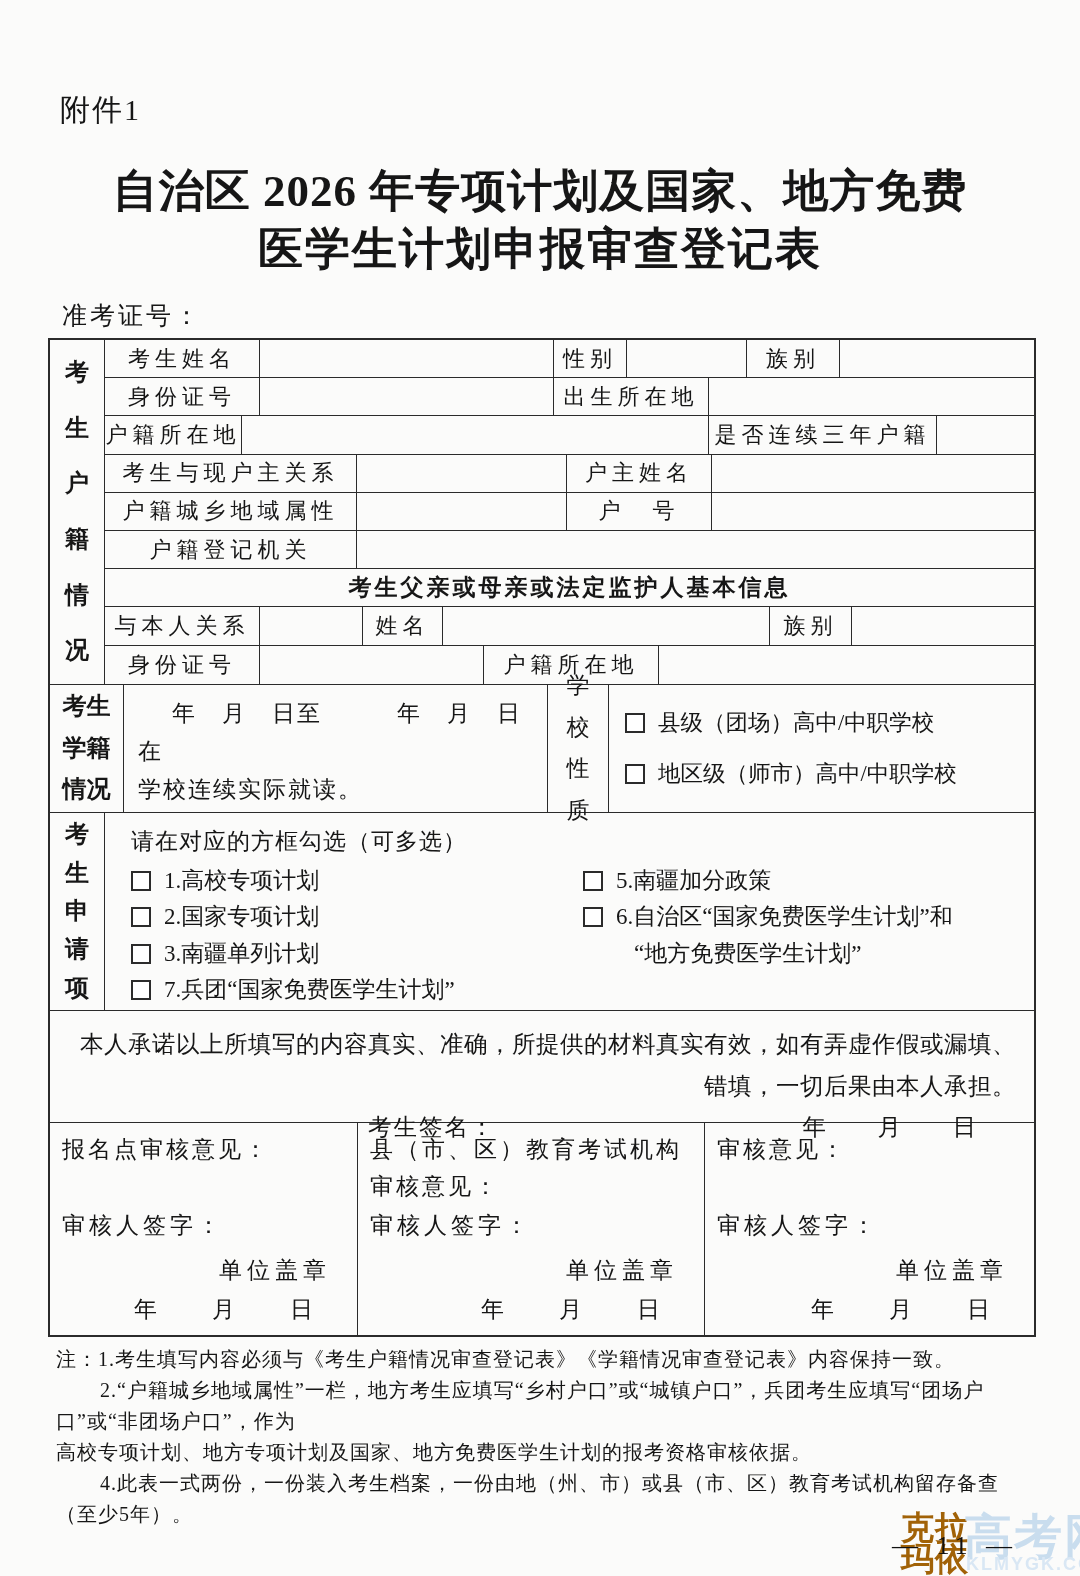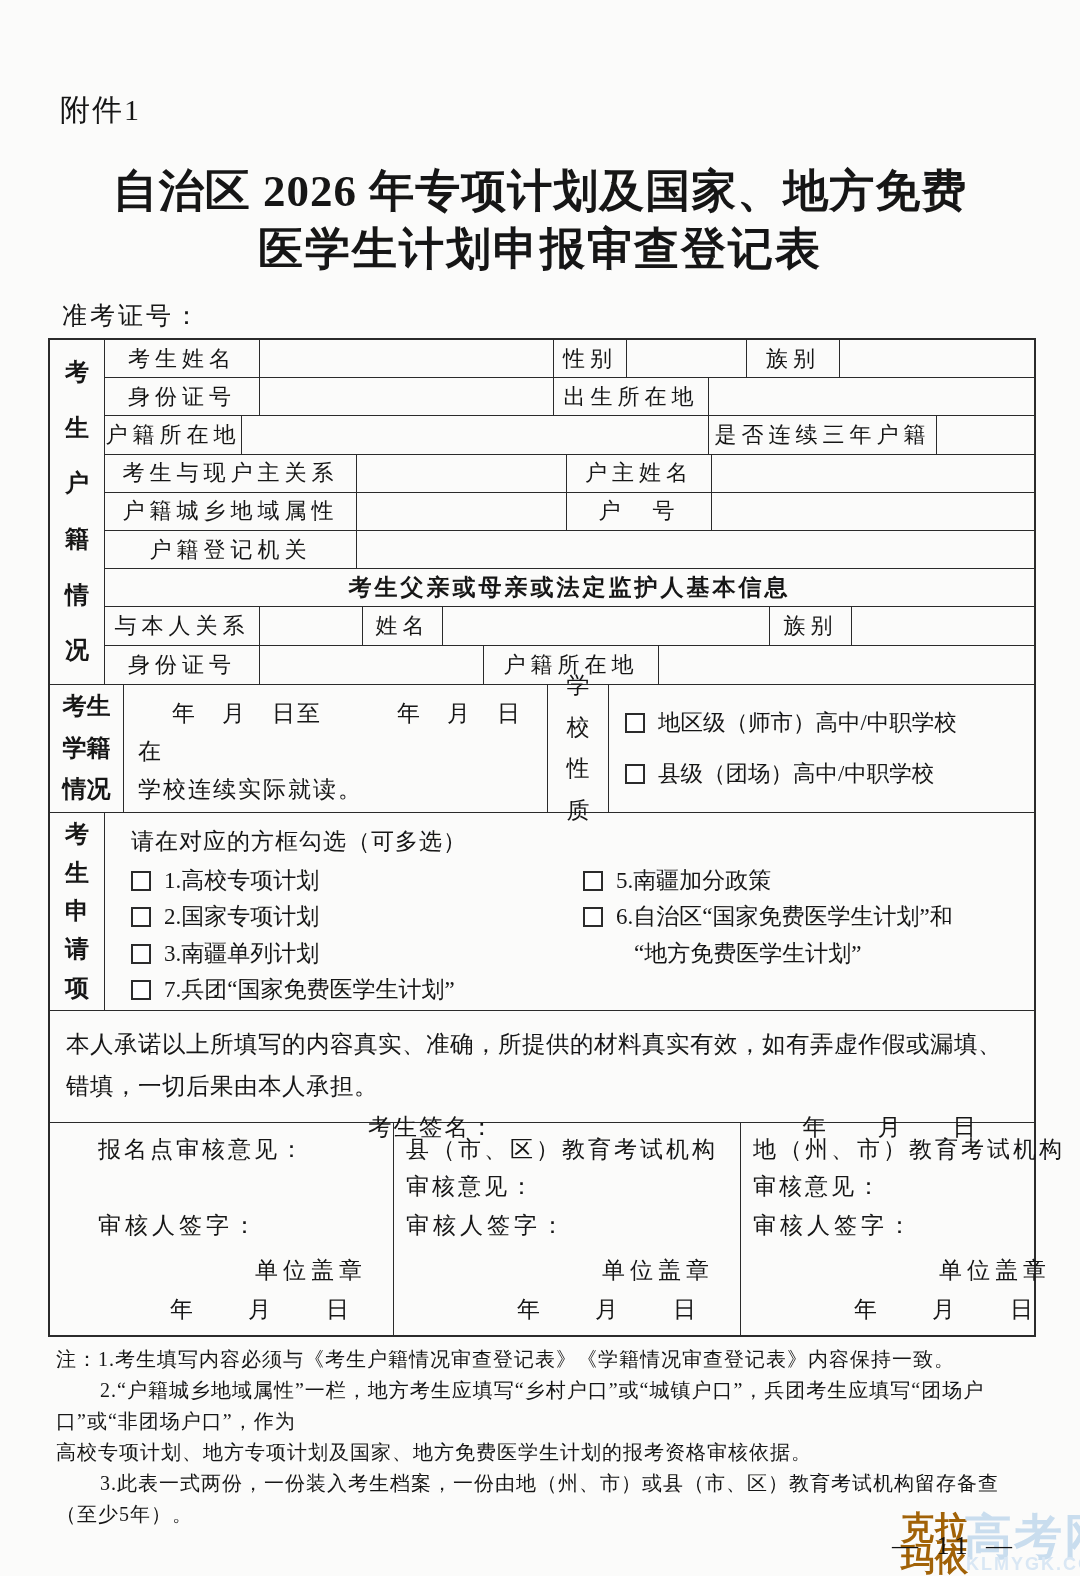--- a/index.html
+++ b/index.html
@@ -13,21 +13,21 @@
   .attachment { position:absolute; left:60px; top:90px; font-size:30px; letter-spacing:2px; }
   .title1 { position:absolute; left:0; top:152px; width:100%; text-align:center;
             font-size:45px; font-weight:bold; letter-spacing:1px;margin-top:9px; }
   .title2 { position:absolute; left:0; top:219px; width:100%; text-align:center;
             font-size:45px; font-weight:bold; letter-spacing:2px; }
   .examno { position:absolute; left:62px; top:299px; font-size:25px; letter-spacing:3px; }
 
   
   .form { position:absolute; left:48px; top:338px; width:988px; border:2.5px solid #2b2b2b; background:transparent; }
   .sec { display:flex; border-bottom:1.5px solid #2b2b2b; }
-  .sec:last-child { border-bottom:none;padding-left:36px; }
+  .sec:last-child { border-bottom:none; }
   .vcell { flex:0 0 55px; border-right:1.5px solid #2b2b2b; display:flex; align-items:center; justify-content:center; }
   .vcell.wide { flex:0 0 74px; }
   .vtext { width:1.15em; font-size:24px; font-weight:bold; word-break:break-all; text-align:center; line-height:2.32; }
   .vtext.two { width:2.3em; line-height:1.72; }
   .vtext.five { line-height:1.6; }
   .rows { flex:1; display:flex; flex-direction:column; }
   .row { display:flex; height:38.2px; border-bottom:1.5px solid #2b2b2b;justify-content:space-between; }
   .row:last-child { border-bottom:none; }
   .cell { border-right:1.5px solid #2b2b2b; display:flex; align-items:center; justify-content:center;
           font-size:22px; overflow:hidden; white-space:nowrap; }
@@ -52,21 +52,21 @@
   
   .sq-content { flex:1; padding:12px 0 0 26px; font-size:23px; }
   .sq-instr { line-height:34px; letter-spacing:1px; margin-bottom:4px; }
   .sq-row { display:flex; line-height:36.5px; }
   .sq-left { flex:0 0 452px; }
   .sq-right { flex:1; }
   .sq-cont { padding-left:51px; }
 
   
   .decl { display:block; padding:12px 18px 6px 16px; height:112px; }
-  .decl-text { font-size:23.5px; line-height:42px; letter-spacing:0.5px; }
+  .decl-text { font-size:23.5px; line-height:42px; letter-spacing:0.5px;text-align:right; }
   .decl-sign { display:flex; font-size:23.5px; margin-top:4px; }
   .decl-sign .sig { margin-left:302px; letter-spacing:2px; }
   .decl-sign .dt { margin-left:auto; margin-right:26px; letter-spacing:14px; }
 
   
   .appr { display:flex; height:212px; }
   .appr-col { border-right:1.5px solid #2b2b2b; display:flex; flex-direction:column; padding:8px 12px 10px 12px; }
   .appr-col:last-child { border-right:none; }
   .appr-col.c1 { flex:0 0 308px; }
   .appr-col.c2 { flex:0 0 347px; }
@@ -169,22 +169,22 @@
       </div>
       <div class="xj-content">
         <div class="xj-line first">年　月　日至　　　年　月　日</div>
         <div class="xj-line">在</div>
         <div class="xj-line">学校连续实际就读。</div>
       </div>
       <div class="xj-type">
         <div class="vtext two">学校性质</div>
       </div>
       <div class="xj-opts">
+        <div class="opt"><span class="cb"></span><span>县级（团场）高中/中职学校</span></div>
         <div class="opt"><span class="cb"></span><span>地区级（师市）高中/中职学校</span></div>
-        <div class="opt"><span class="cb"></span><span>县级（团场）高中/中职学校</span></div>
       </div>
     </div>
 
     <div class="sec" style="height:198px">
       <div class="vcell">
         <div class="vtext five">考生申请项</div>
       </div>
       <div class="sq-content">
         <div class="sq-instr">请在对应的方框勾选（可多选）</div>
         <div class="sq-row">
@@ -223,36 +223,35 @@
       </div>
       <div class="appr-col c2">
         <div class="appr-title">县（市、区）教育考试机构</div>
         <div class="appr-title">审核意见：</div>
         <div class="appr-spacer"></div>
         <div class="appr-signer">审核人签字：</div>
         <div class="appr-seal">单位盖章</div>
         <div class="appr-date">年　月　日</div>
       </div>
       <div class="appr-col c3">
-        <div class="appr-title">地（州、市）教育考试机构</div>
         <div class="appr-title">审核意见：</div>
         <div class="appr-spacer"></div>
         <div class="appr-signer">审核人签字：</div>
         <div class="appr-seal">单位盖章</div>
         <div class="appr-date">年　月　日</div>
       </div>
     </div>
 
   </div>
 
   <div class="notes">
     <div class="note-line">注：1.考生填写内容必须与《考生户籍情况审查登记表》《学籍情况审查登记表》内容保持一致。</div>
     <div class="note-line indent">2.“户籍城乡地域属性”一栏，地方考生应填写“乡村户口”或“城镇户口”，兵团考生应填写“团场户口”或“非团场户口”，作为</div>
     <div class="note-line">高校专项计划、地方专项计划及国家、地方免费医学生计划的报考资格审核依据。</div>
-    <div class="note-line indent">3.此表一式两份，一份装入考生档案，一份由地（州、市）或县（市、区）教育考试机构留存备查（至少5年）。</div>
+    <div class="note-line indent">4.此表一式两份，一份装入考生档案，一份由地（州、市）或县（市、区）教育考试机构留存备查（至少5年）。</div>
   </div>
 
   <div class="wm-brand" style="color: #a16207;">
     <div>克拉</div>
     <div>玛依</div>
   </div>
   <div class="wm-site" style="color: rgb(201, 221, 238);">高考网</div>
   <div class="wm-url" style="color: rgb(217, 231, 244);">KLMYGK.COM</div>
   <div class="pageno">— 11 —</div>
 

